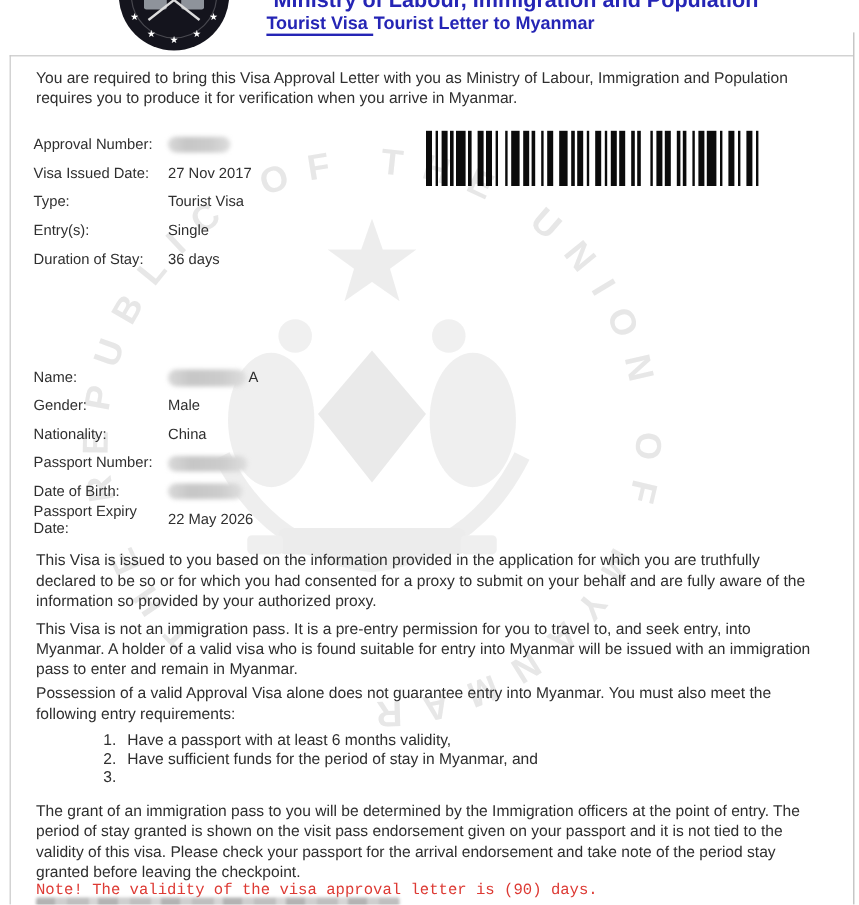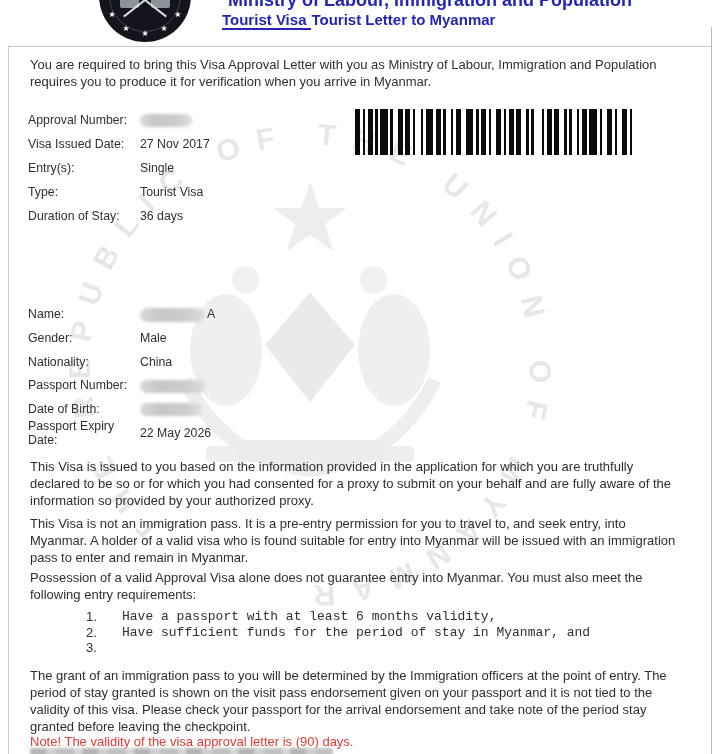--- a/index.html
+++ b/index.html
@@ -27,22 +27,22 @@
   
   .intro{position:absolute;left:30px;top:56px;width:648px;font-size:13px;line-height:17px;z-index:3;}
   .para{position:absolute;left:30px;width:652px;font-size:13px;line-height:17px;z-index:3;}
   .p1{top:458px;}
   .p2{top:515px;}
   .p3{top:569px;}
   .p4{top:667px;}
   .req-list{position:absolute;left:86px;top:609px;font-size:13px;line-height:15.6px;z-index:3;}
   .req-row{display:flex;}
   .req-num{width:16px;text-align:left;}
-  .req-text{margin-left:20px;font-family:Liberation Mono, monospace;}
-  .note{position:absolute;left:30px;top:734px;font-size:13px;font-weight:normal;color:#dd3a34;z-index:3;}
+  .req-text{margin-left:4px;}
+  .note{position:absolute;left:30px;top:734px;font-size:13px;font-weight:normal;color:#dd3a34;z-index:3;font-family:Liberation Mono, monospace;}
   
   .fields{position:absolute;left:28px;z-index:3;font-size:12.3px;}
   .fields.visa{top:106px;}
   .fields.personal{top:301px;}
   .frow{display:flex;align-items:center;}
   .visa .frow{height:24px;padding-top:3px;box-sizing:border-box;}
   .personal .frow{height:23.7px;padding-top:3px;box-sizing:border-box;}
   .flabel{width:112px;flex:none;}
   .fvalue{white-space:nowrap;}
   .blob{display:inline-block;background:linear-gradient(90deg,#d9d9d9,#c6c6c6 30%,#cccccc 70%,#dedede);border-radius:8px;filter:blur(1.6px);vertical-align:middle;}
@@ -115,26 +115,26 @@
   <div class="fields visa">
     <div class="frow">
       <span class="flabel">Approval Number:</span>
       <span class="fvalue"><span class="blob approval"></span></span>
     </div>
     <div class="frow">
       <span class="flabel">Visa Issued Date:</span>
       <span class="fvalue">27 Nov 2017</span>
     </div>
     <div class="frow">
+      <span class="flabel">Type:</span>
+      <span class="fvalue">Tourist Visa</span>
+    </div>
+    <div class="frow">
       <span class="flabel">Entry(s):</span>
       <span class="fvalue">Single</span>
-    </div>
-    <div class="frow">
-      <span class="flabel">Type:</span>
-      <span class="fvalue">Tourist Visa</span>
     </div>
     <div class="frow">
       <span class="flabel">Duration of Stay:</span>
       <span class="fvalue">36 days</span>
     </div>
   </div>
 
   <div class="barcode"><span class="bar" style="width: 5.05455px;"></span><span class="space" style="width: 2.52727px;"></span><span class="bar" style="width: 2.52727px;"></span><span class="space" style="width: 2.52727px;"></span><span class="bar" style="width: 5.05455px;"></span><span class="space" style="width: 2.52727px;"></span><span class="bar" style="width: 2.52727px;"></span><span class="space" style="width: 2.52727px;"></span><span class="bar" style="width: 7.58182px;"></span><span class="space" style="width: 2.52727px;"></span><span class="bar" style="width: 2.52727px;"></span><span class="space" style="width: 5.05455px;"></span><span class="bar" style="width: 5.05455px;"></span><span class="space" style="width: 2.52727px;"></span><span class="bar" style="width: 5.05455px;"></span><span class="space" style="width: 2.52727px;"></span><span class="bar" style="width: 2.52727px;"></span><span class="space" style="width: 5.05455px;"></span><span class="bar" style="width: 2.52727px;"></span><span class="space" style="width: 2.52727px;"></span><span class="bar" style="width: 7.58182px;"></span><span class="space" style="width: 2.52727px;"></span><span class="bar" style="width: 5.05455px;"></span><span class="space" style="width: 2.52727px;"></span><span class="bar" style="width: 2.52727px;"></span><span class="space" style="width: 5.05455px;"></span><span class="bar" style="width: 2.52727px;"></span><span class="space" style="width: 2.52727px;"></span><span class="bar" style="width: 5.05455px;"></span><span class="space" style="width: 5.05455px;"></span><span class="bar" style="width: 7.58182px;"></span><span class="space" style="width: 2.52727px;"></span><span class="bar" style="width: 2.52727px;"></span><span class="space" style="width: 2.52727px;"></span><span class="bar" style="width: 5.05455px;"></span><span class="space" style="width: 2.52727px;"></span><span class="bar" style="width: 2.52727px;"></span><span class="space" style="width: 5.05455px;"></span><span class="bar" style="width: 5.05455px;"></span><span class="space" style="width: 2.52727px;"></span><span class="bar" style="width: 2.52727px;"></span><span class="space" style="width: 2.52727px;"></span><span class="bar" style="width: 5.05455px;"></span><span class="space" style="width: 2.52727px;"></span><span class="bar" style="width: 5.05455px;"></span><span class="space" style="width: 5.05455px;"></span><span class="bar" style="width: 2.52727px;"></span><span class="space" style="width: 2.52727px;"></span><span class="bar" style="width: 2.52727px;"></span><span class="space" style="width: 7.58182px;"></span><span class="bar" style="width: 2.52727px;"></span><span class="space" style="width: 2.52727px;"></span><span class="bar" style="width: 5.05455px;"></span><span class="space" style="width: 2.52727px;"></span><span class="bar" style="width: 5.05455px;"></span><span class="space" style="width: 5.05455px;"></span><span class="bar" style="width: 2.52727px;"></span><span class="space" style="width: 2.52727px;"></span><span class="bar" style="width: 2.52727px;"></span><span class="space" style="width: 5.05455px;"></span><span class="bar" style="width: 2.52727px;"></span><span class="space" style="width: 2.52727px;"></span><span class="bar" style="width: 5.05455px;"></span><span class="space" style="width: 2.52727px;"></span><span class="bar" style="width: 7.58182px;"></span><span class="space" style="width: 2.52727px;"></span><span class="bar" style="width: 2.52727px;"></span><span class="space" style="width: 5.05455px;"></span><span class="bar" style="width: 5.05455px;"></span><span class="space" style="width: 2.52727px;"></span><span class="bar" style="width: 2.52727px;"></span><span class="space" style="width: 5.05455px;"></span><span class="bar" style="width: 5.05455px;"></span><span class="space" style="width: 2.52727px;"></span><span class="bar" style="width: 2.52727px;"></span></div>
 
   <div class="fields personal">

